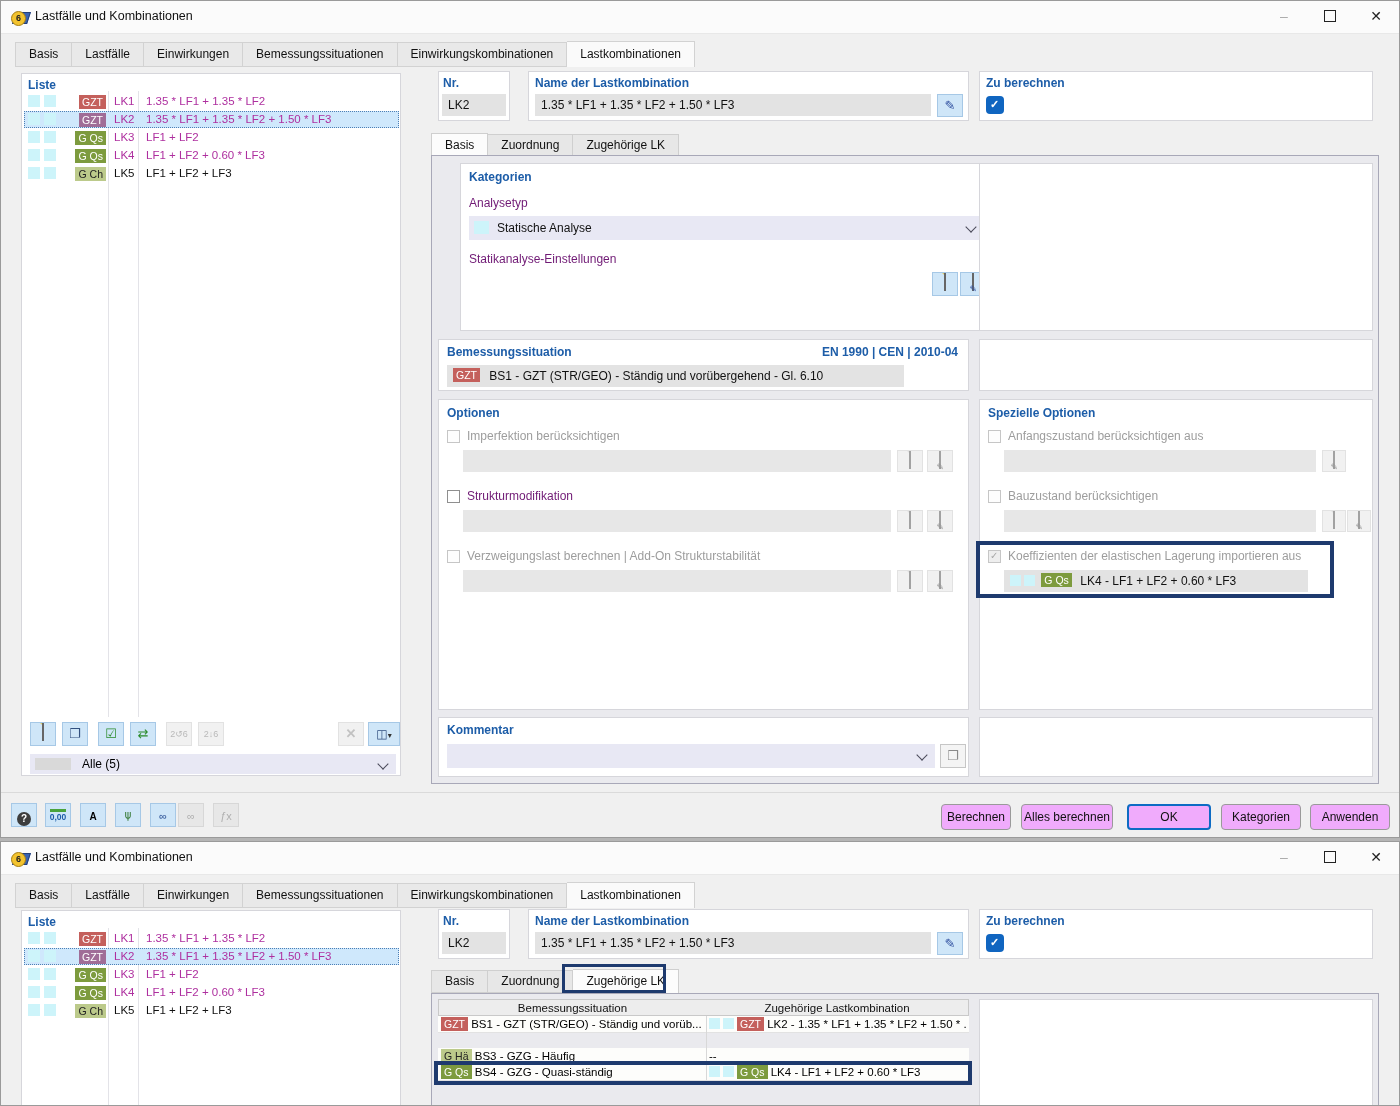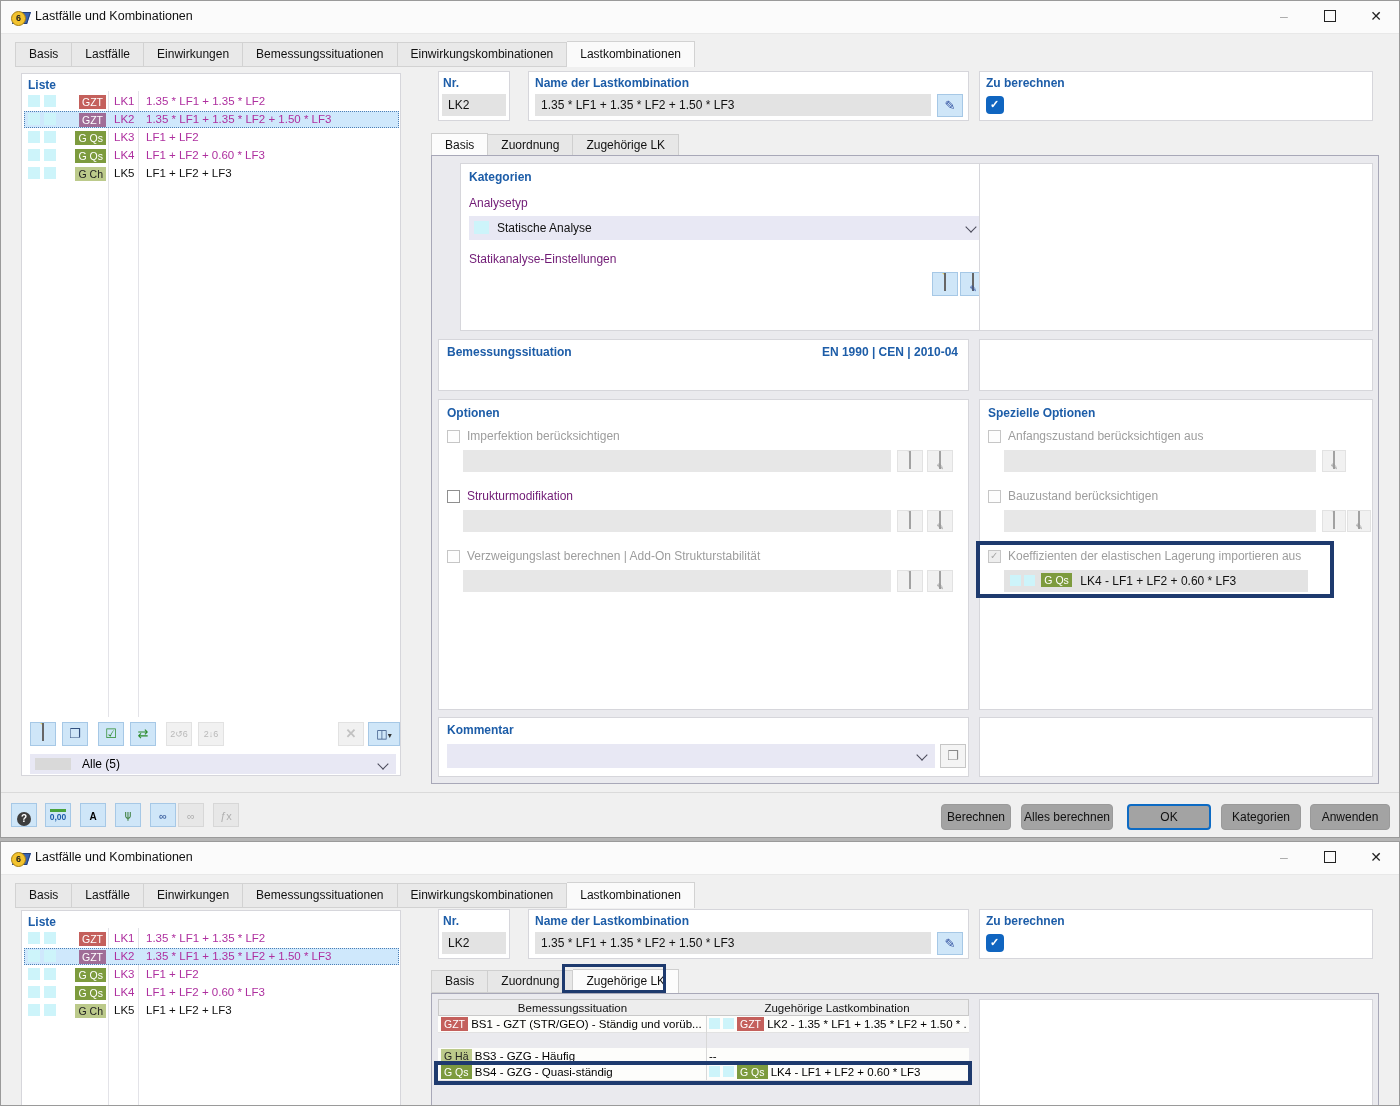--- a/index.html
+++ b/index.html
@@ -56,21 +56,21 @@
   .cb.dischk::after{content:"✓";position:absolute;left:1px;top:-1px;color:#a9a9a9;font-size:10px;}
   .cbon{position:absolute;width:18px;height:18px;background:#1065c0;border-radius:4px;}
   .cbon::after{content:"✓";position:absolute;left:4px;top:2px;color:#fff;font-size:11px;font-weight:700;}
   .stab{display:inline-block;padding:0 13px;height:21px;line-height:21px;font-size:12px;color:#111;background:#e7e7e7;border:1px solid #cfcfcf;border-left:none;vertical-align:bottom;}
   .stab:first-child{border-left:1px solid #cfcfcf;}
   .stab.act{background:#fcfcfc;height:23px;line-height:23px;border-bottom:none;}
   .stabs{position:absolute;white-space:nowrap;}
   .tpage{position:absolute;background:#eaeaee;border:1px solid #a8a8b8;box-sizing:border-box;}
   .hlbox{position:absolute;border:4px solid #1e3a6e;box-sizing:border-box;pointer-events:none;}
   .hlbox.thin{border-width:3px;}
-  .btn{position:absolute;height:26px;background:#a3a3a3;border:1px solid #9a9a9a;border-radius:4px;font-size:12px;color:#111;text-align:center;line-height:24px;box-sizing:border-box;}
+  .btn{position:absolute;height:26px;background:#f0abfc;border:1px solid #9a9a9a;border-radius:4px;font-size:12px;color:#111;text-align:center;line-height:24px;box-sizing:border-box;}
   .btn.def{border:2px solid #0d6bc4;line-height:22px;}
   .th{position:absolute;background:#ededed;border:1px solid #c9c9c9;box-sizing:border-box;font-size:11.5px;line-height:16px;text-align:center;color:#111;}
   .trow{position:absolute;left:0;width:531px;height:16px;font-size:11.5px;line-height:16px;background:#fdfdfb;border-bottom:1px solid #e2e2e2;}
   .tc1{position:absolute;left:3px;white-space:nowrap;overflow:hidden;width:260px;}
   .tc2{position:absolute;left:271px;white-space:nowrap;overflow:hidden;width:258px;}
   .tdiv{position:absolute;width:1px;background:#d8d8d8;}
   .fibtn{position:absolute;width:26px;height:24px;text-align:center;line-height:24px;box-sizing:border-box;background:#cfe6f8;border:1px solid #a6c8e6;font-size:11px;overflow:hidden;}
   .fibtn.dis{background:#e5e5e5;border-color:#cfcfcf;color:#9a9a9a;filter:grayscale(1);opacity:.75;}
   .helpc{display:inline-block;width:14px;height:14px;border-radius:50%;background:#3d3d3d;color:#fff;font-size:10px;line-height:14px;font-weight:700;vertical-align:-2px;}
   .unit{font-size:8.5px;color:#1d5da8;font-weight:700;border-top:3px solid #49a33c;padding-top:1px;display:inline-block;line-height:9px;}
@@ -184,20 +184,24 @@
         <span class="chev"></span>
       </div>
       <span class="glab" style="left:8px;top:88px;">Statikanalyse-Einstellungen</span>
       <div class="ibtn" style="left:471px;top:108px;"><span class="wico"><span class="st">✦</span></span></div>
       <div class="ibtn" style="left:499px;top:108px;"><span class="wico"><span class="pe">✎</span></span></div>
     </div>
 
     <div class="panel" style="left:437px;top:338px;width:531px;height:52px;">
       <span class="blab" style="left:8px;top:5px;">Bemessungssituation</span>
       <span class="blab" style="right:10px;top:5px;">EN 1990 | CEN | 2010-04</span>
+      <div class="field" style="left:8px;top:25px;width:457px;">
+        <span class="bdg red" style="vertical-align:1px;">GZT</span>
+        <span style="margin-left:6px;">BS1 - GZT (STR/GEO) - Ständig und vorübergehend - Gl. 6.10</span>
+      </div>
     </div>
 
     <div class="panel" style="left:437px;top:398px;width:531px;height:311px;">
       <span class="blab" style="left:8px;top:6px;">Optionen</span>
 
       <span class="cb dis" style="left:8px;top:30px;"></span>
       <span class="glab dim" style="left:28px;top:29px;">Imperfektion berücksichtigen</span>
       <div class="field dis" style="left:24px;top:50px;width:428px;"></div>
       <div class="ibtn dis" style="left:458px;top:50px;height:22px;"><span class="wico"><span class="st">✦</span></span></div>
       <div class="ibtn dis" style="left:488px;top:50px;height:22px;"><span class="wico"><span class="pe">✎</span></span></div>

